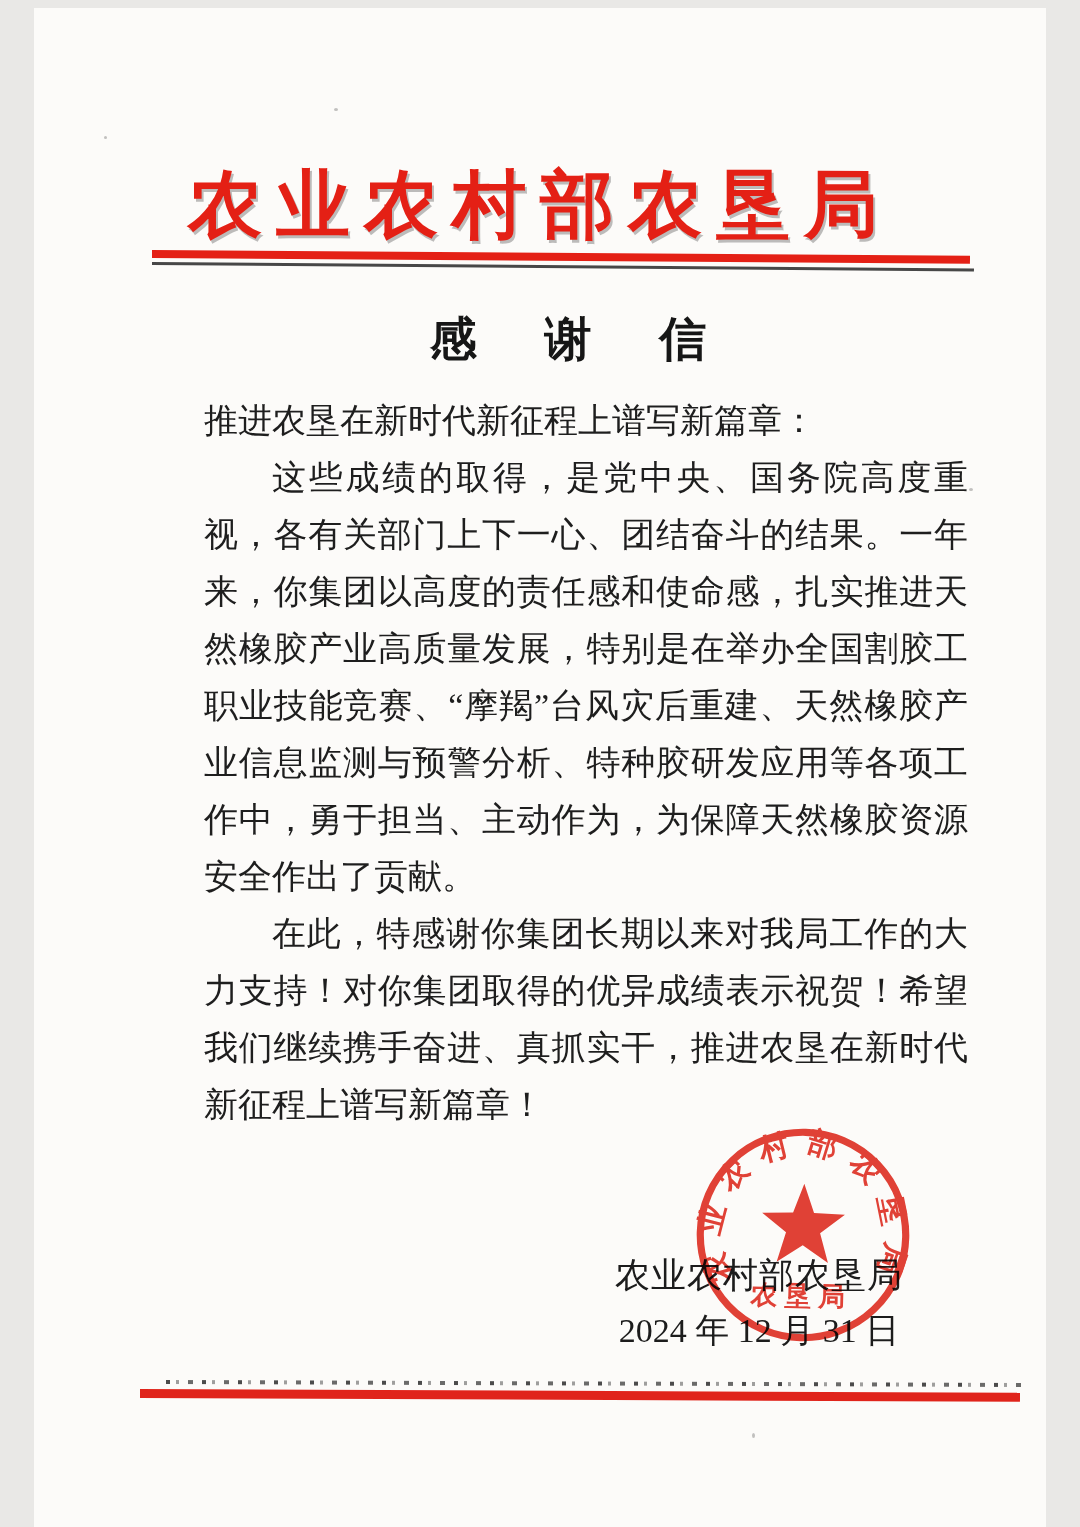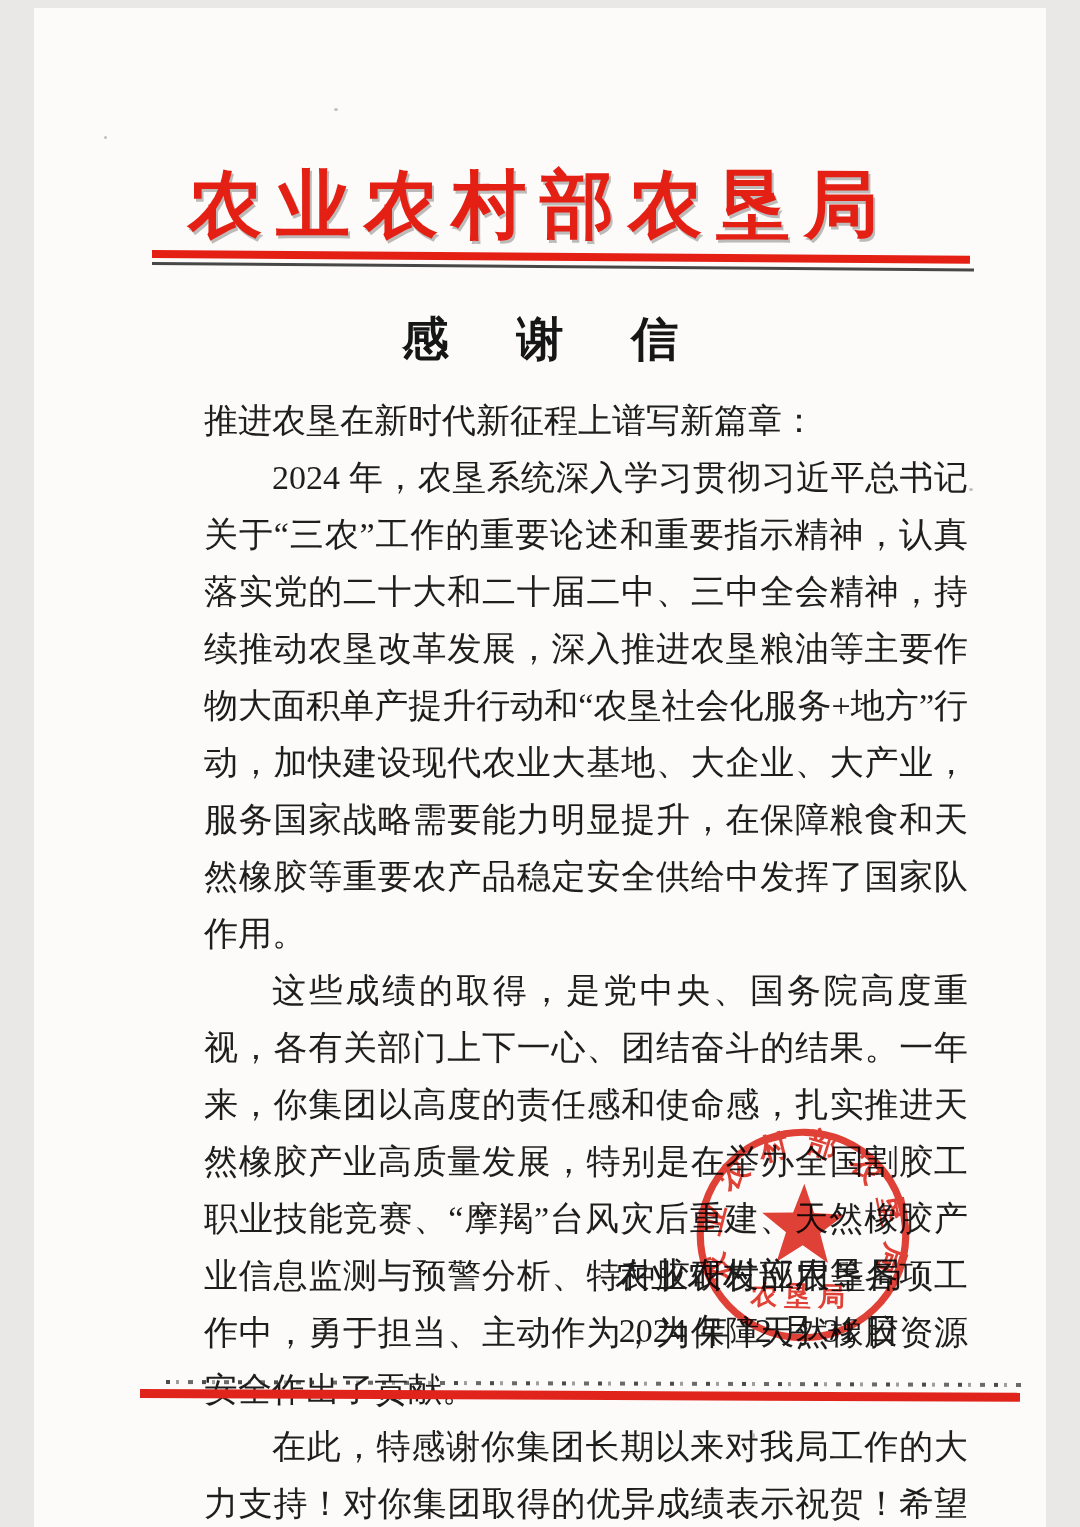--- a/index.html
+++ b/index.html
@@ -31,20 +31,21 @@
     background:#474747;
     transform:rotate(.45deg);transform-origin:left center;
   }
   
   .letter-title{
     position:absolute;top:300px;left:0;width:100%;
     text-align:center;
     font-size:47px;font-weight:bold;color:#161616;
     letter-spacing:28px;text-indent:28px;
     white-space:nowrap;
+    padding-left:28px;
   }
   
   .body-text{
     position:absolute;top:384px;left:170px;width:764px;
     font-size:34px;line-height:57px;color:#1e1e1e;
     text-align:justify;
   }
   .body-text p{margin:0;}
   .body-text p.indent{text-indent:2em;}
   
@@ -83,21 +84,20 @@
 <div class="page">
 
   <div class="letterhead">农业农村部农垦局</div>
   <div class="rule-red"></div>
   <div class="rule-dark"></div>
 
   <div class="letter-title">感 谢 信</div>
 
   <div class="body-text">
     <p>推进农垦在新时代新征程上谱写新篇章：</p>
-    <p class="indent">2024 年，农垦系统深入学习贯彻习近平总书记关于“三农”工作的重要论述和重要指示精神，认真落实党的二十大和二十届二中、三中全会精神，持续推动农垦改革发展，深入推进农垦粮油等主要作物大面积单产提升行动和“农垦社会化服务+地方”行动，加快建设现代农业大基地、大企业、大产业，服务国家战略需要能力明显提升，在保障粮食和天然橡胶等重要农产品稳定安全供给中发挥了国家队作用。</p>
     <p class="indent">这些成绩的取得，是党中央、国务院高度重视，各有关部门上下一心、团结奋斗的结果。一年来，你集团以高度的责任感和使命感，扎实推进天然橡胶产业高质量发展，特别是在举办全国割胶工职业技能竞赛、“摩羯”台风灾后重建、天然橡胶产业信息监测与预警分析、特种胶研发应用等各项工作中，勇于担当、主动作为，为保障天然橡胶资源安全作出了贡献。</p>
     <p class="indent">在此，特感谢你集团长期以来对我局工作的大力支持！对你集团取得的优异成绩表示祝贺！希望我们继续携手奋进、真抓实干，推进农垦在新时代新征程上谱写新篇章！</p>
   </div>
 
   <div class="sign-block">
     <div class="sign-name">农业农村部农垦局</div>
     <div class="sign-date">2024 年 12 月 31 日</div>
   </div>
 
   <svg class="seal" viewBox="0 0 220 220">

